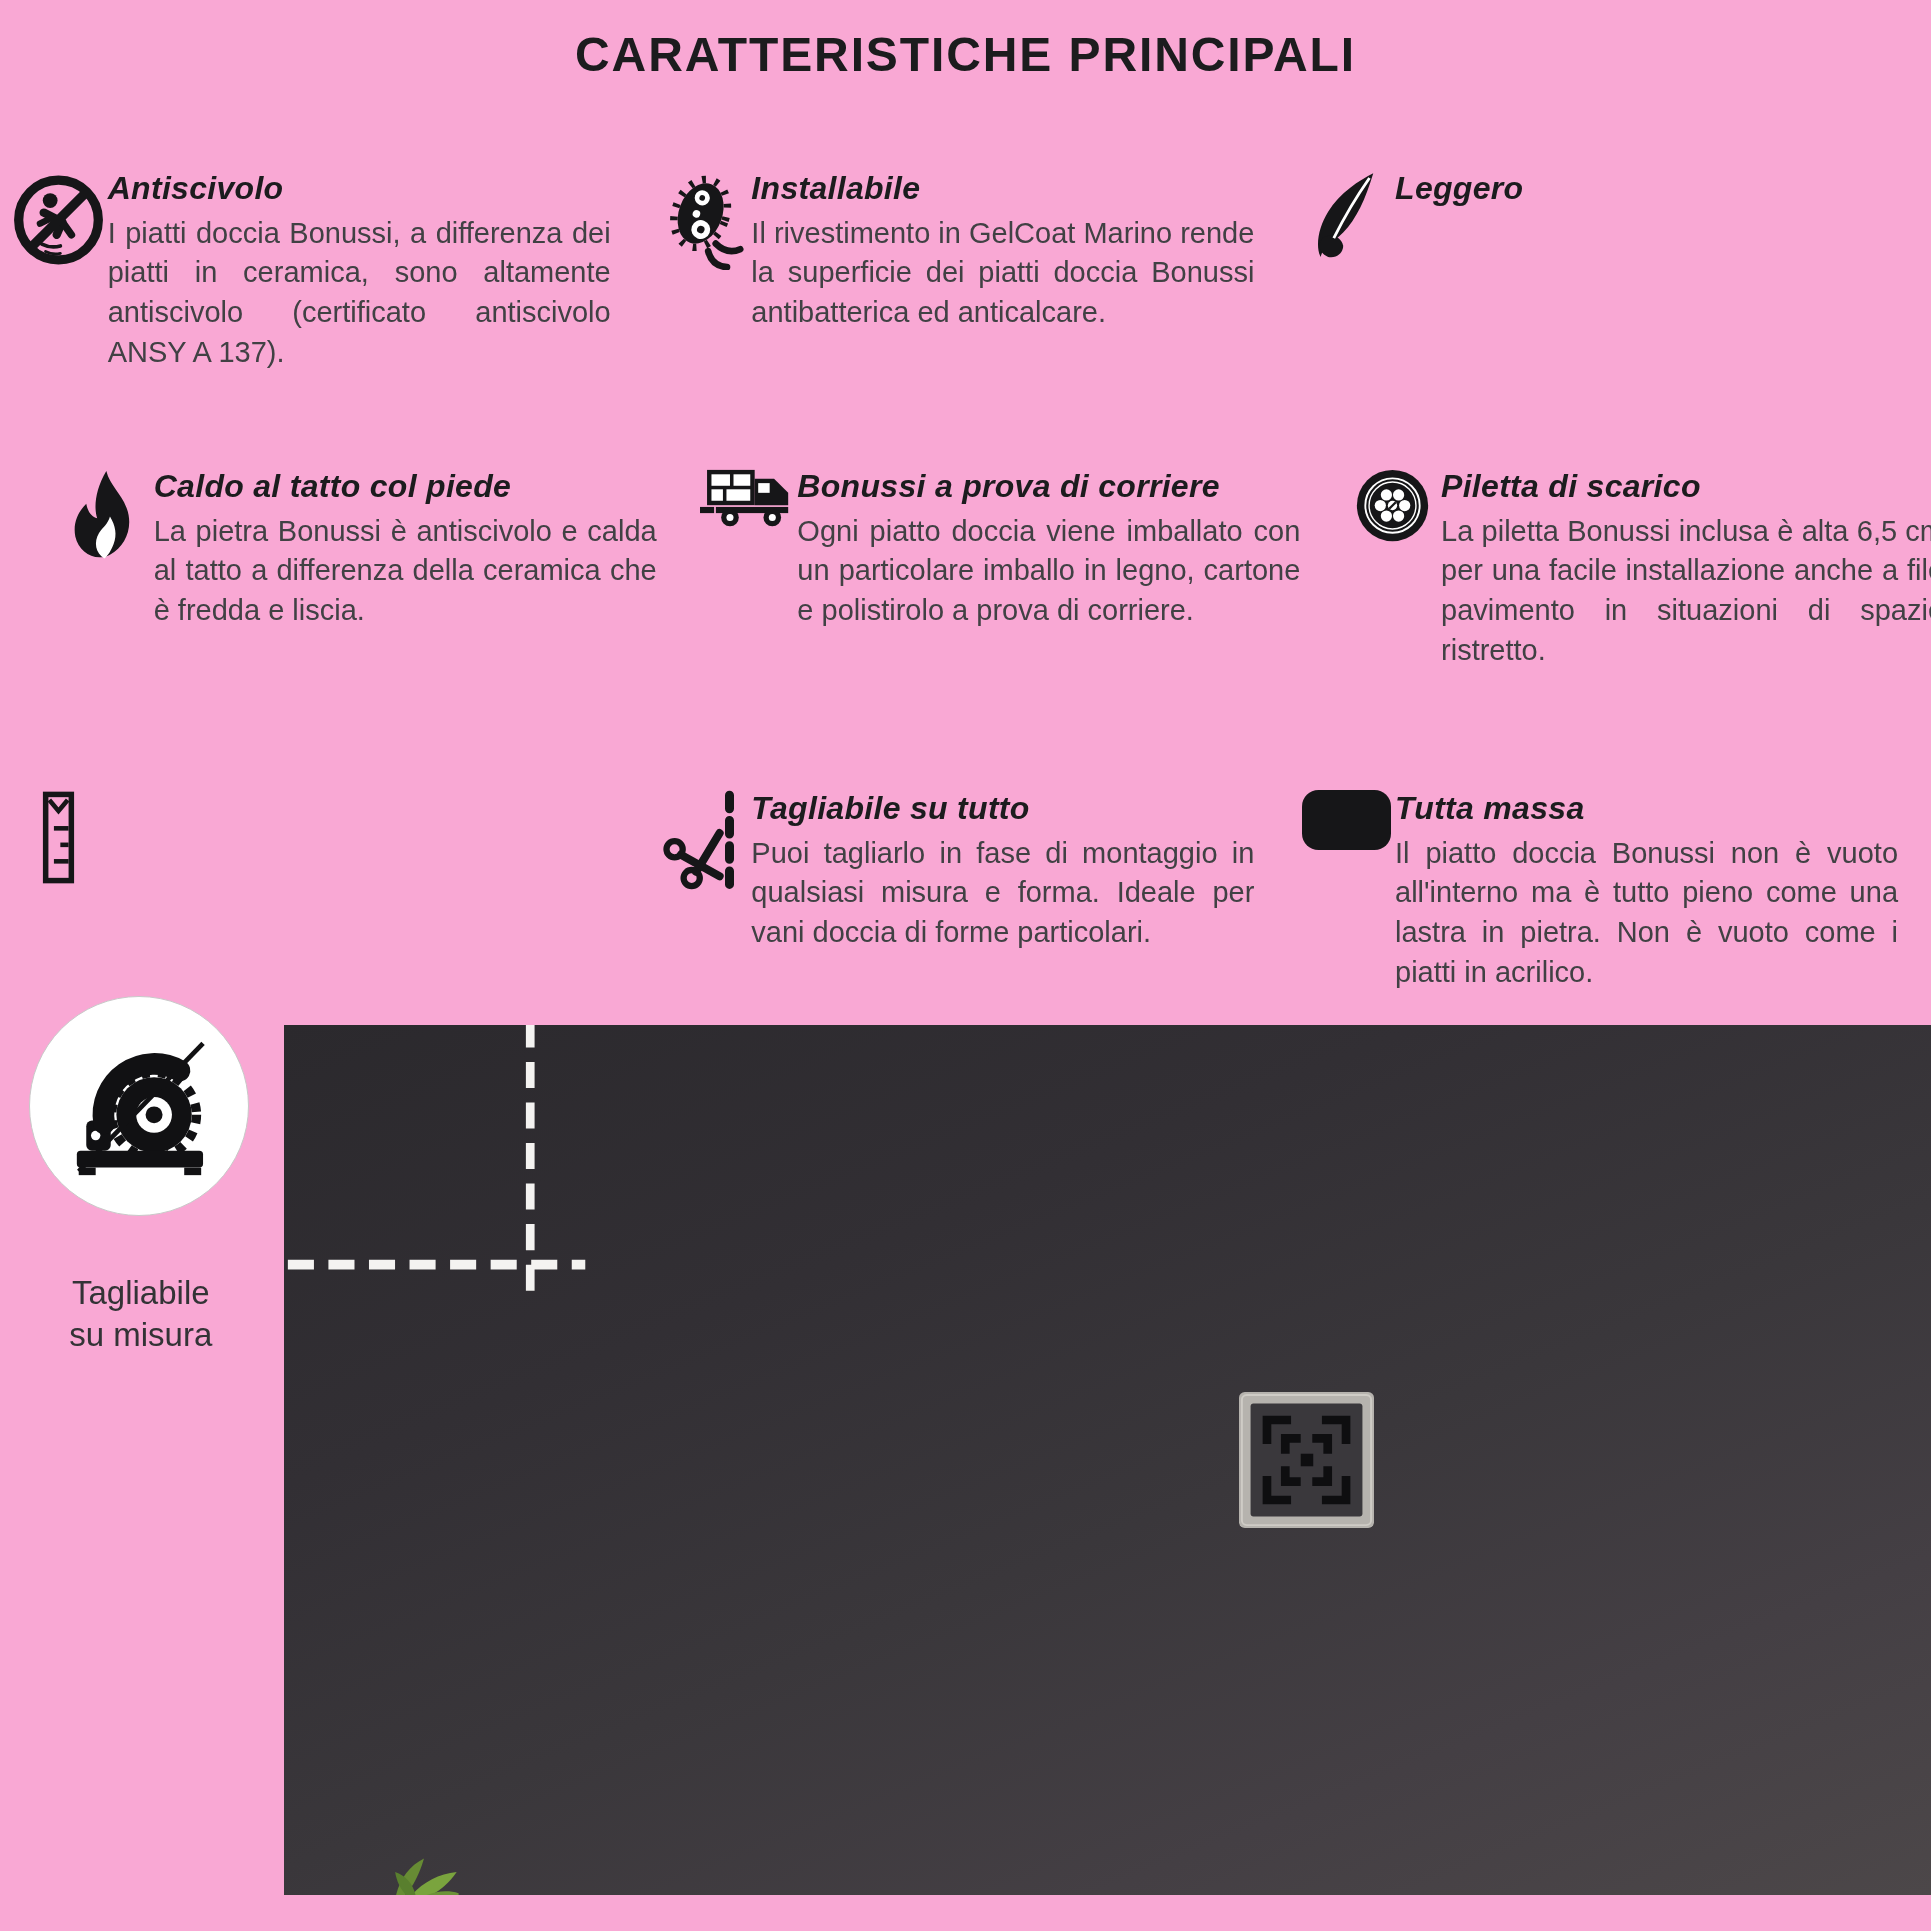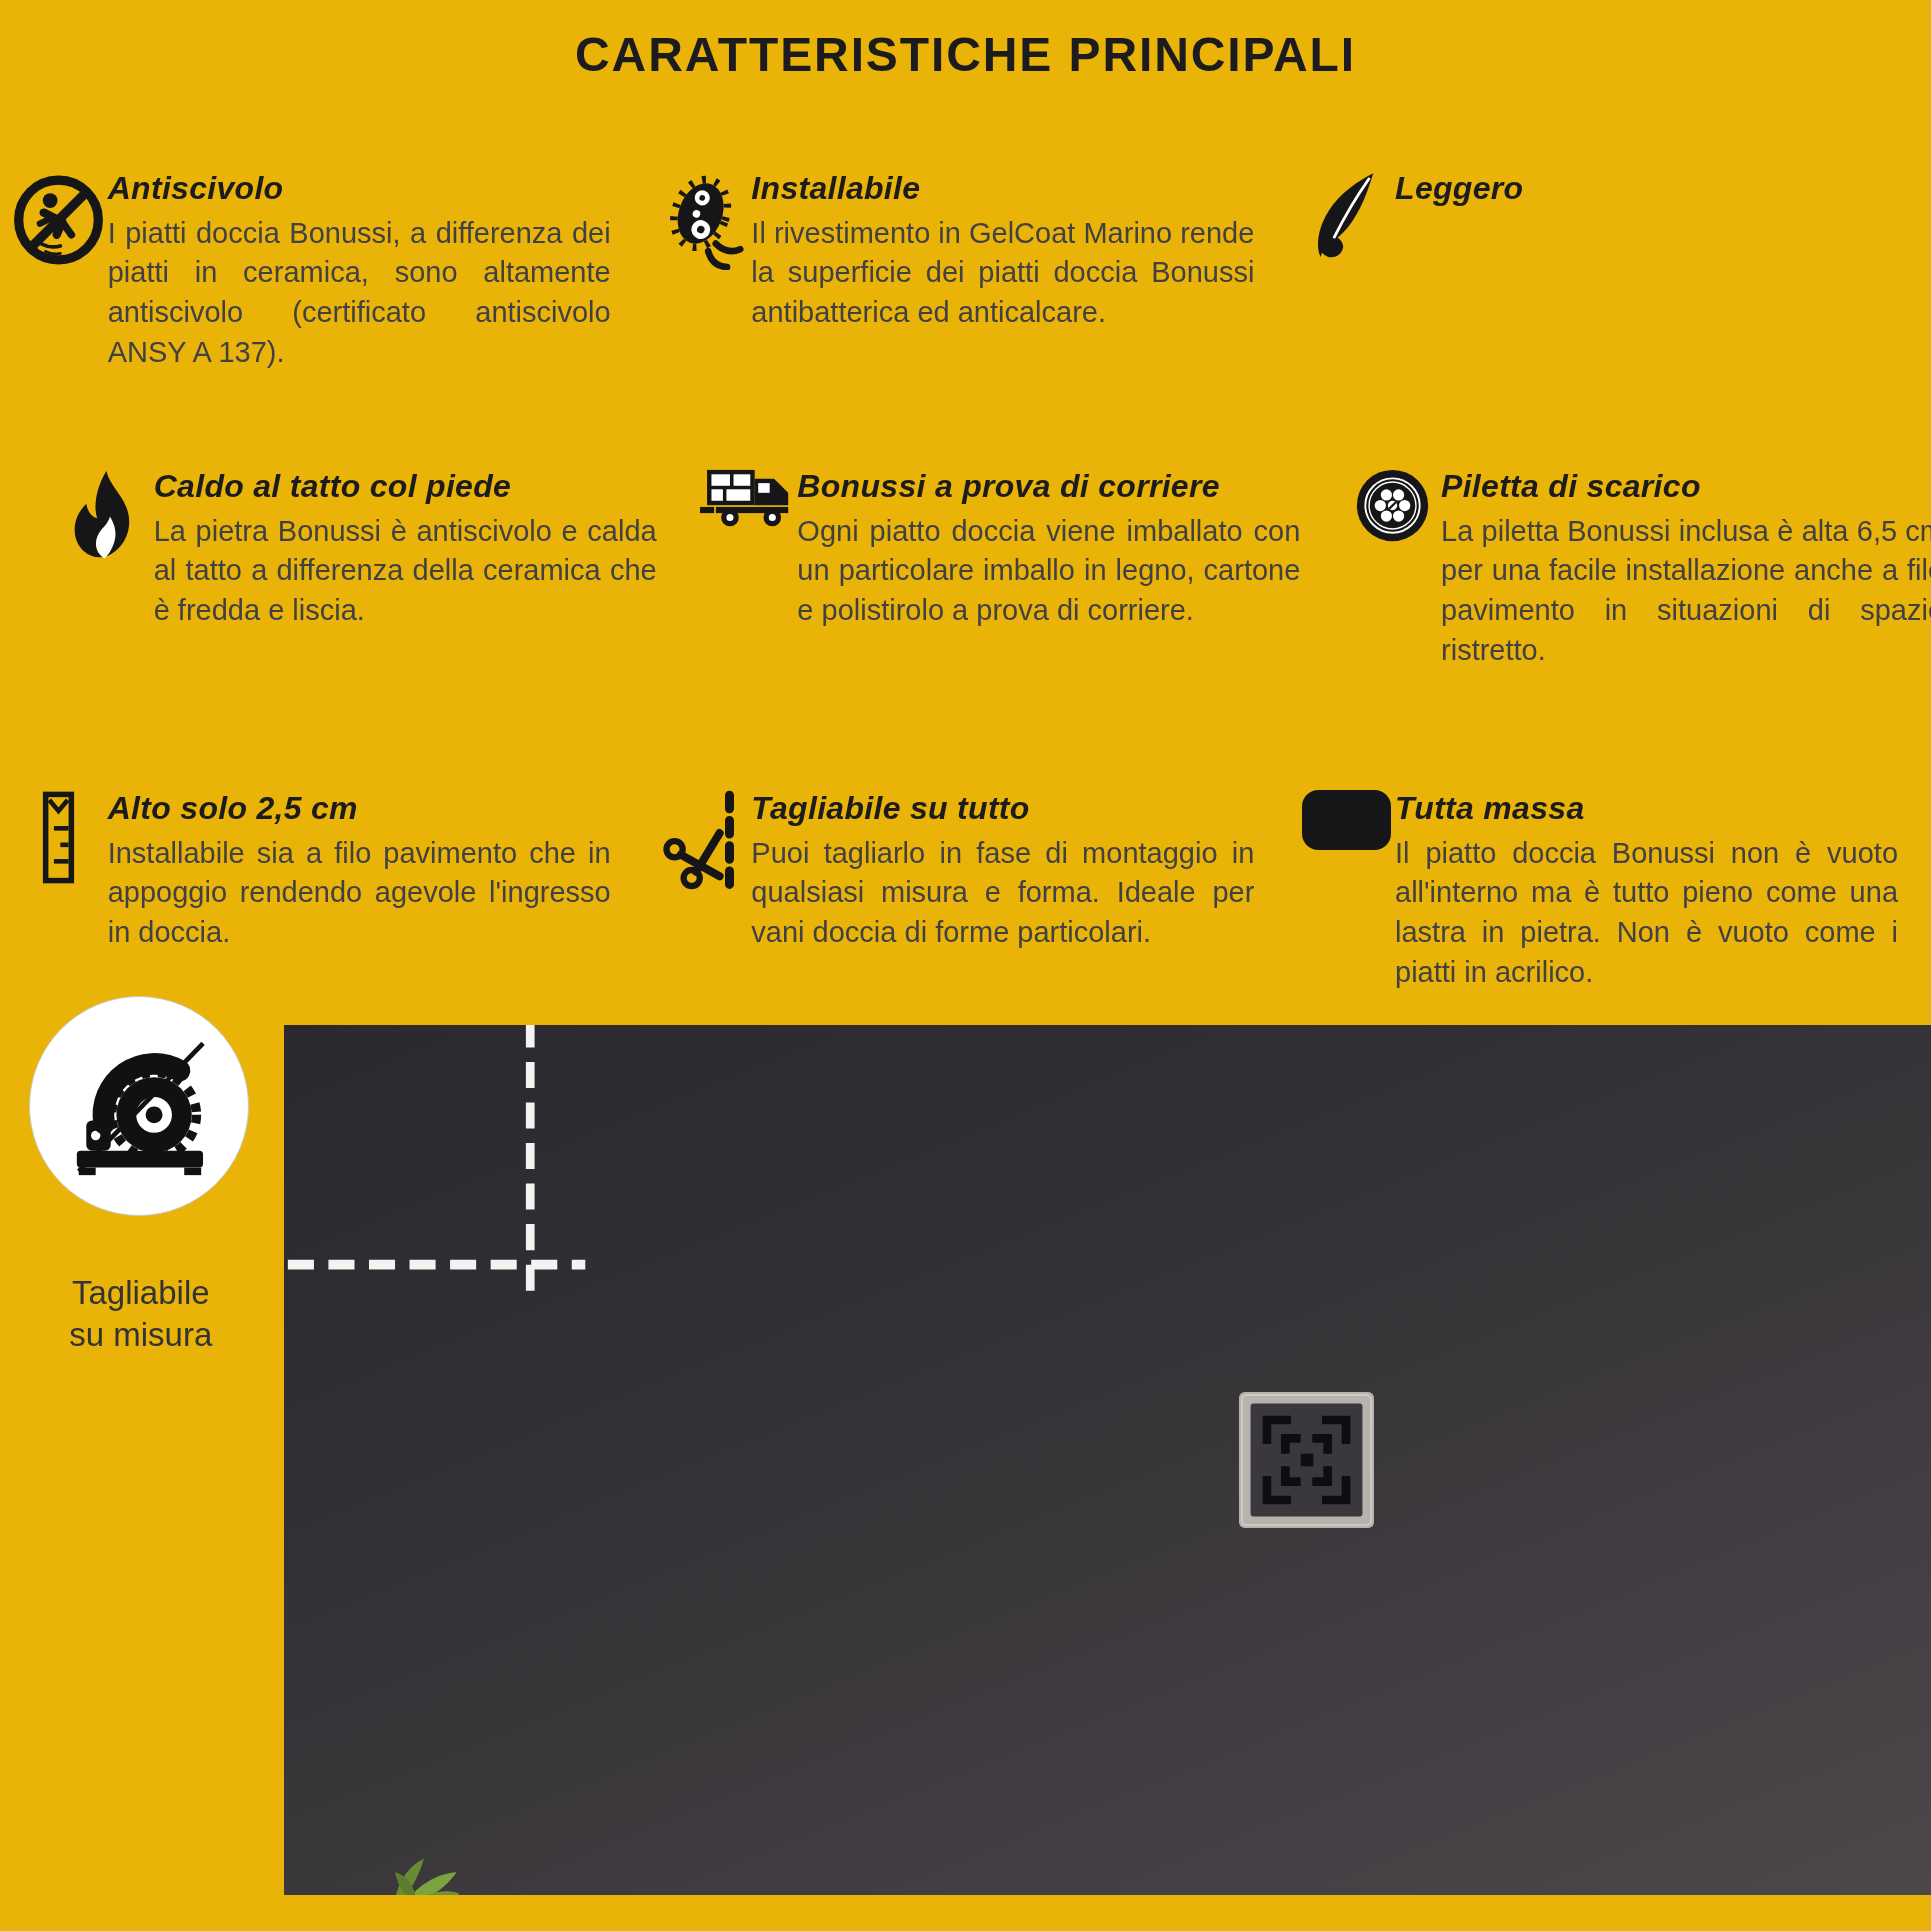--- a/index.html
+++ b/index.html
@@ -1,17 +1,17 @@
 <!DOCTYPE html>
 <html><head>
 <meta charset="utf-8">
 <style>
   html,body{margin:0;padding:0;background:#ffffff;}
   body{width:1931px;height:1931px;font-family:"Liberation Sans",sans-serif;}
-  .canvas{position:relative;width:1931px;height:1931px;background:#eab308;overflow:hidden;}
+  .canvas{position:relative;width:1931px;height:1931px;background:#f9a8d4;overflow:hidden;}
 
   .page-title{
     position:absolute;top:27px;left:0;width:100%;
     text-align:center;font-size:48px;font-weight:800;letter-spacing:1.9px;
     color:#1c1c1e;
   }
 
   .feat-row{position:absolute;left:0;width:1931px;display:flex;}
   .feat-row.r1{top:164px;}
   .feat-row.r2{top:462px;padding-left:46px;}
@@ -176,24 +176,20 @@
 
     <div class="feature">
       <div class="icon-box">
         <svg width="33" height="95" viewBox="0 0 36 100">
           <rect x="4" y="3" width="28" height="94" fill="none" stroke="#161618" stroke-width="6"></rect>
           <path d="M8,9 L18,21 L28,9" fill="none" stroke="#161618" stroke-width="5"></path>
           <line x1="29" y1="40" x2="13" y2="40" stroke="#161618" stroke-width="5"></line>
           <line x1="29" y1="58" x2="20" y2="58" stroke="#161618" stroke-width="5"></line>
           <line x1="29" y1="76" x2="13" y2="76" stroke="#161618" stroke-width="5"></line>
         </svg>
-      </div>
-      <div class="txt">
-        <h3>Alto solo 2,5 cm</h3>
-        <p>Installabile sia a filo pavimento che in appoggio rendendo agevole l'ingresso in doccia.</p>
       </div>
     </div>
 
     <div class="feature">
       <div class="icon-box">
         <svg width="81" height="106" viewBox="0 0 90 114">
           <line x1="75" y1="4" x2="75" y2="110" stroke="#161618" stroke-width="10" stroke-dasharray="15 13" stroke-linecap="round"></line>
           <circle cx="14" cy="64" r="9" fill="none" stroke="#161618" stroke-width="7"></circle>
           <circle cx="33" cy="96" r="9" fill="none" stroke="#161618" stroke-width="7"></circle>
           <line x1="21" y1="70" x2="64" y2="94" stroke="#161618" stroke-width="9" stroke-linecap="round"></line>

